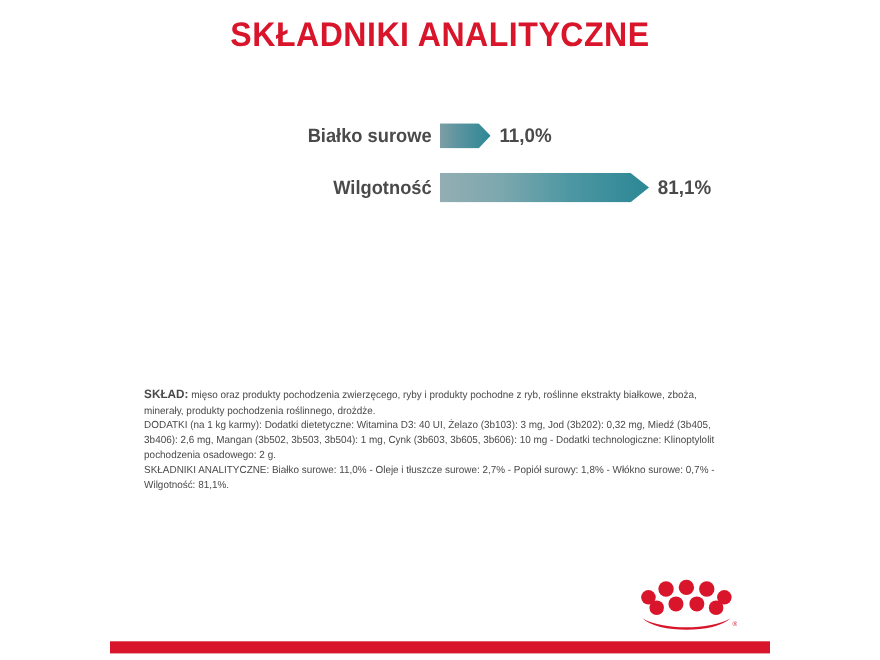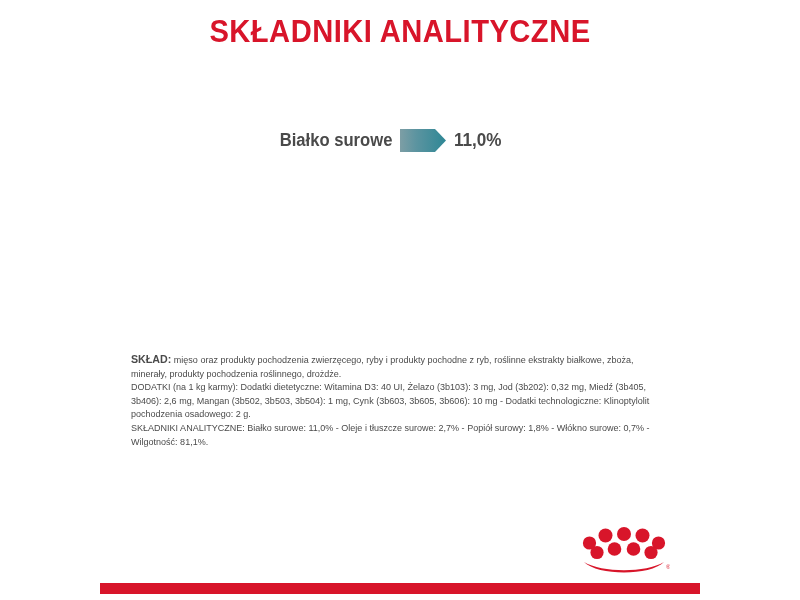--- a/index.html
+++ b/index.html
@@ -26,21 +26,21 @@
     font-weight: bold;
     font-size: 31px;
     letter-spacing: 0.5px;
     color: #d8152a;
     transform: scaleX(0.94);
   }
 
   
   .chart {
     position: absolute;
-    top: 117px;
+    top: 100px;
     left: 0;
     width: 800px;
   }
   .chart-row {
     position: relative;
     height: 47px;
     display: flex;
     align-items: center;
   }
   .row-label {
@@ -147,20 +147,27 @@
   <div class="chart-row">
     <div class="row-label">Białko surowe</div>
     <div class="bar-wrap">
       <div class="bar" style="width:46px"></div>
     </div>
     <div class="row-value" style="left:454px">11,0%</div>
   </div>
 
 
 
+  <div class="chart-row">
+    <div class="row-label">Wilgotność</div>
+    <div class="bar-wrap">
+      <div class="bar long" style="width:190px"></div>
+    </div>
+    <div class="row-value" style="left:598px">81,1%</div>
+  </div>
 
 </div>
 
 <div class="composition">
   <p><span class="lead">SKŁAD:</span><span> mięso oraz produkty pochodzenia zwierzęcego, ryby i produkty pochodne z ryb, roślinne ekstrakty białkowe, zboża, minerały, produkty pochodzenia roślinnego, drożdże.</span></p>
   <p>DODATKI (na 1 kg karmy): Dodatki dietetyczne: Witamina D3: 40 UI, Żelazo (3b103): 3 mg, Jod (3b202): 0,32 mg, Miedź (3b405, 3b406): 2,6 mg, Mangan (3b502, 3b503, 3b504): 1 mg, Cynk (3b603, 3b605, 3b606): 10 mg - Dodatki technologiczne: Klinoptylolit pochodzenia osadowego: 2 g.</p>
   <p>SKŁADNIKI ANALITYCZNE: Białko surowe: 11,0% - Oleje i tłuszcze surowe: 2,7% - Popiół surowy: 1,8% - Włókno surowe: 0,7% - Wilgotność: 81,1%.</p>
 </div>
 
 <div class="logo">

